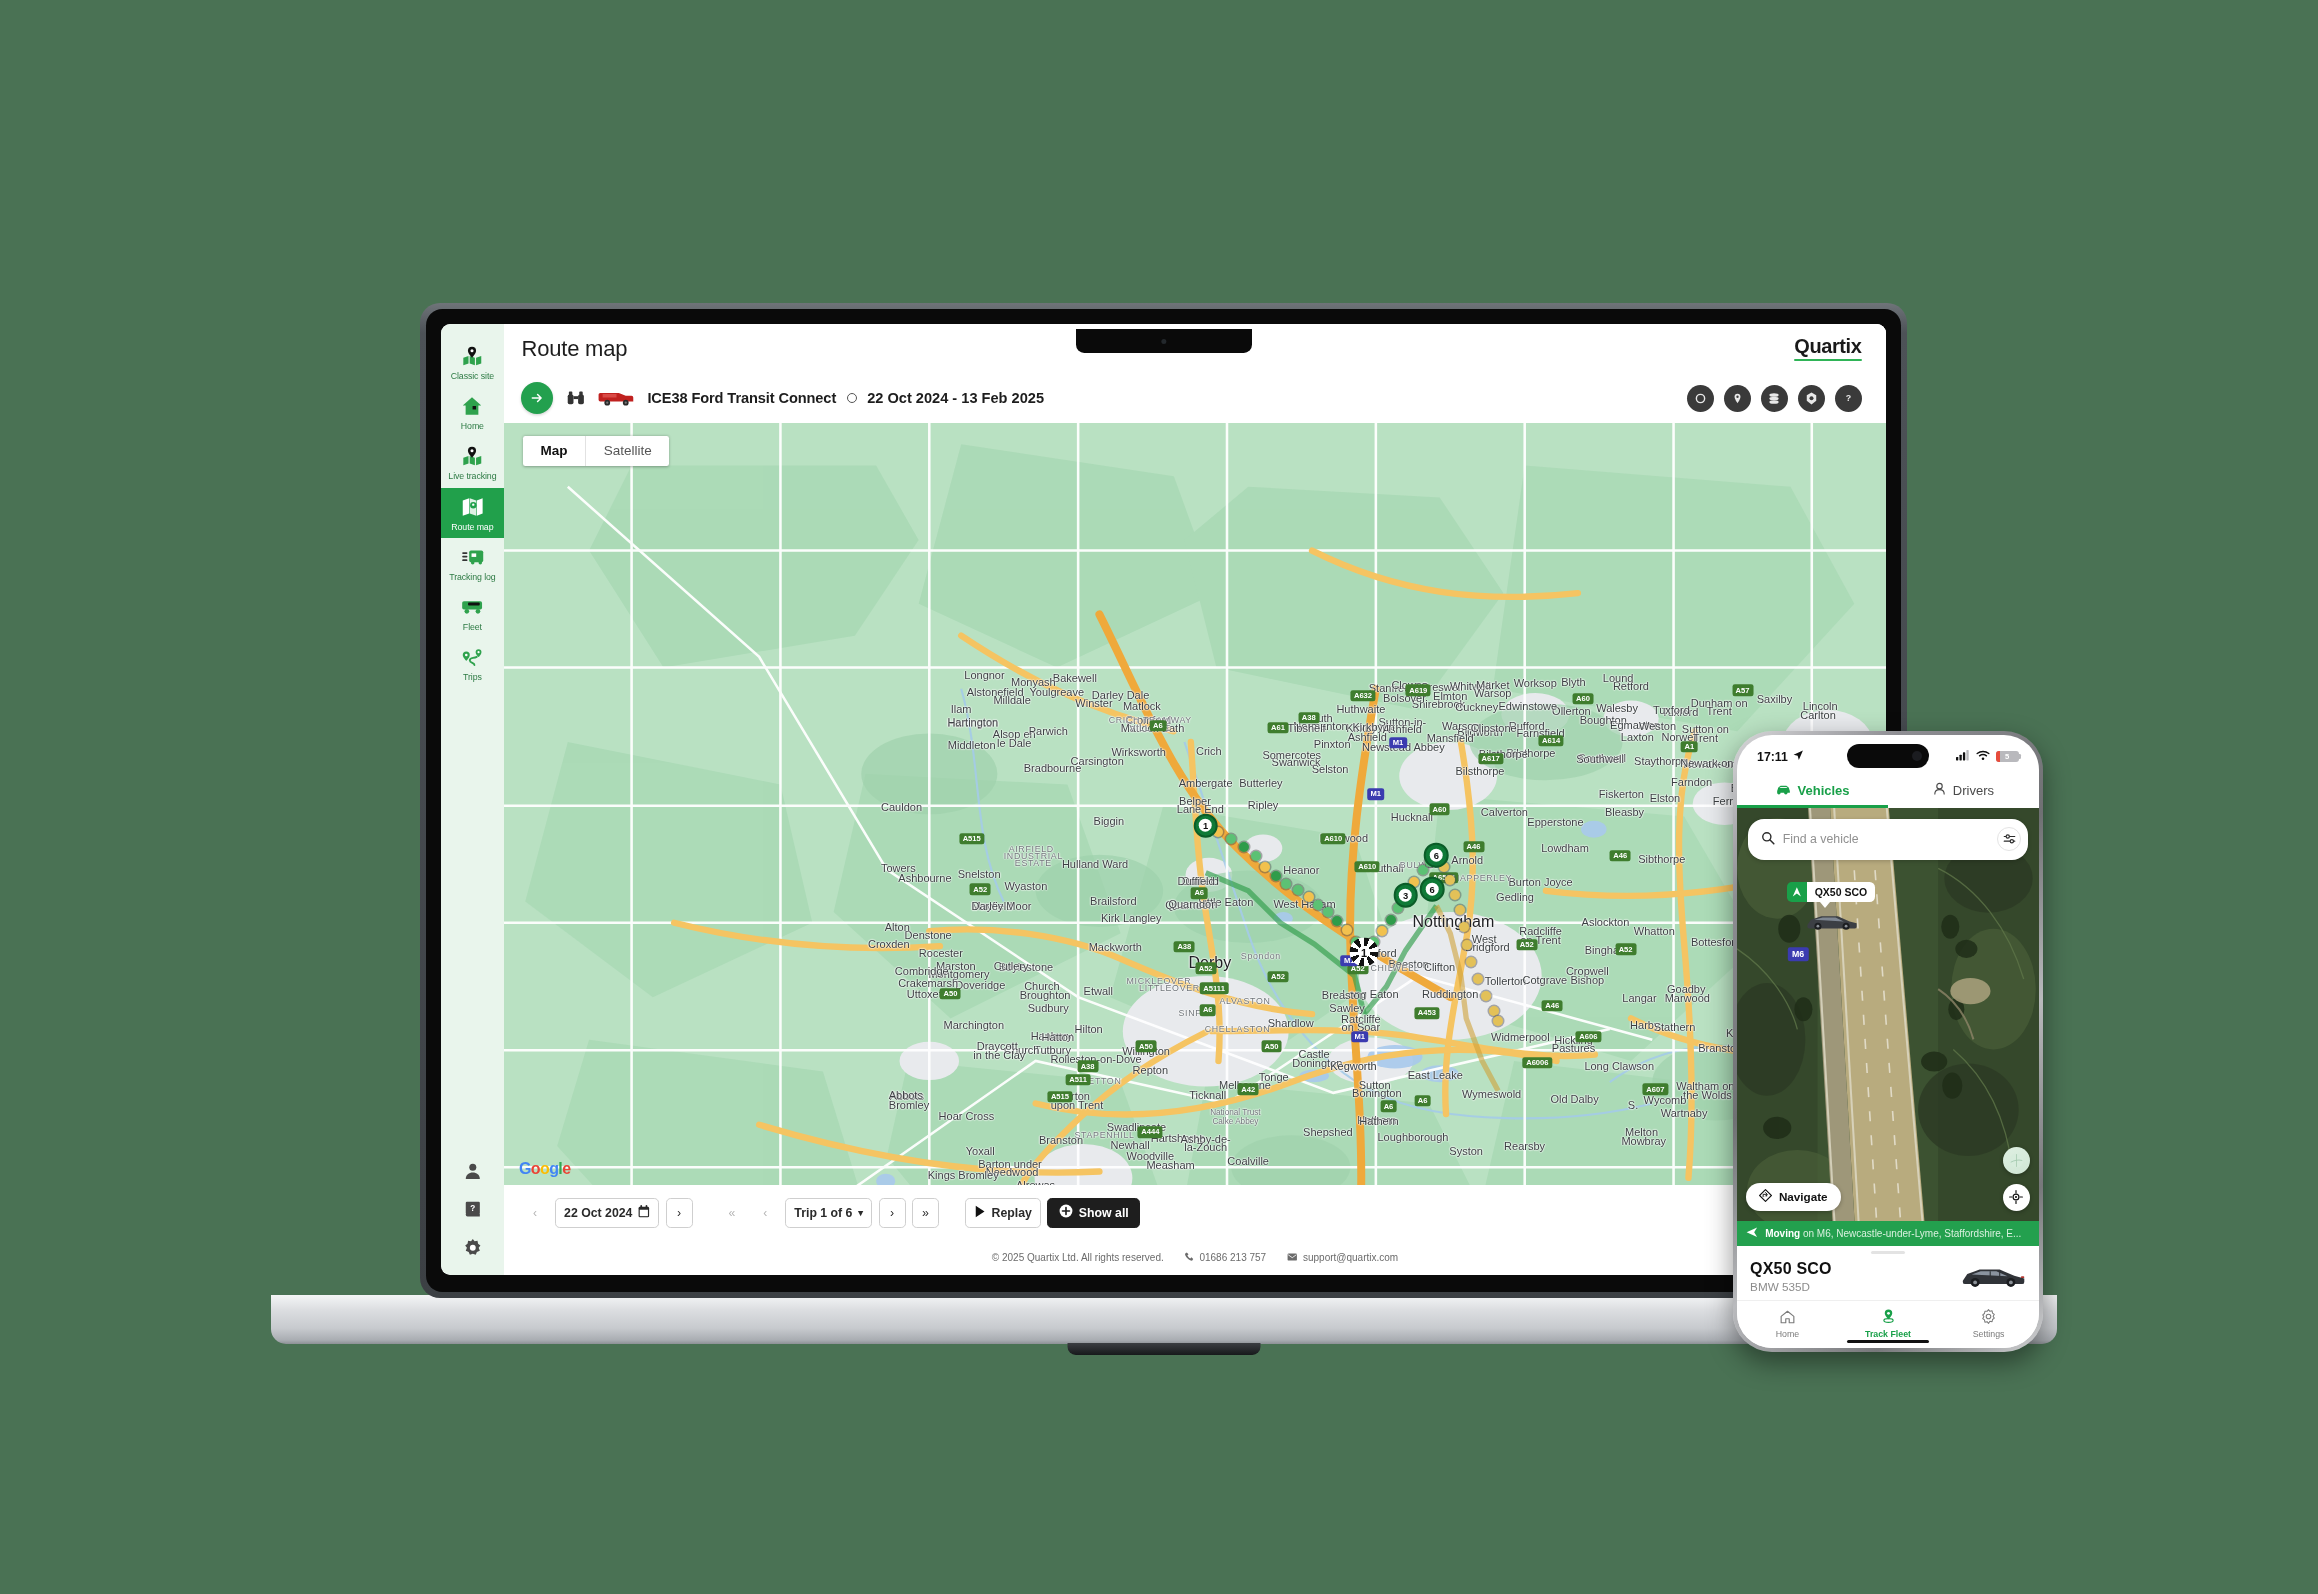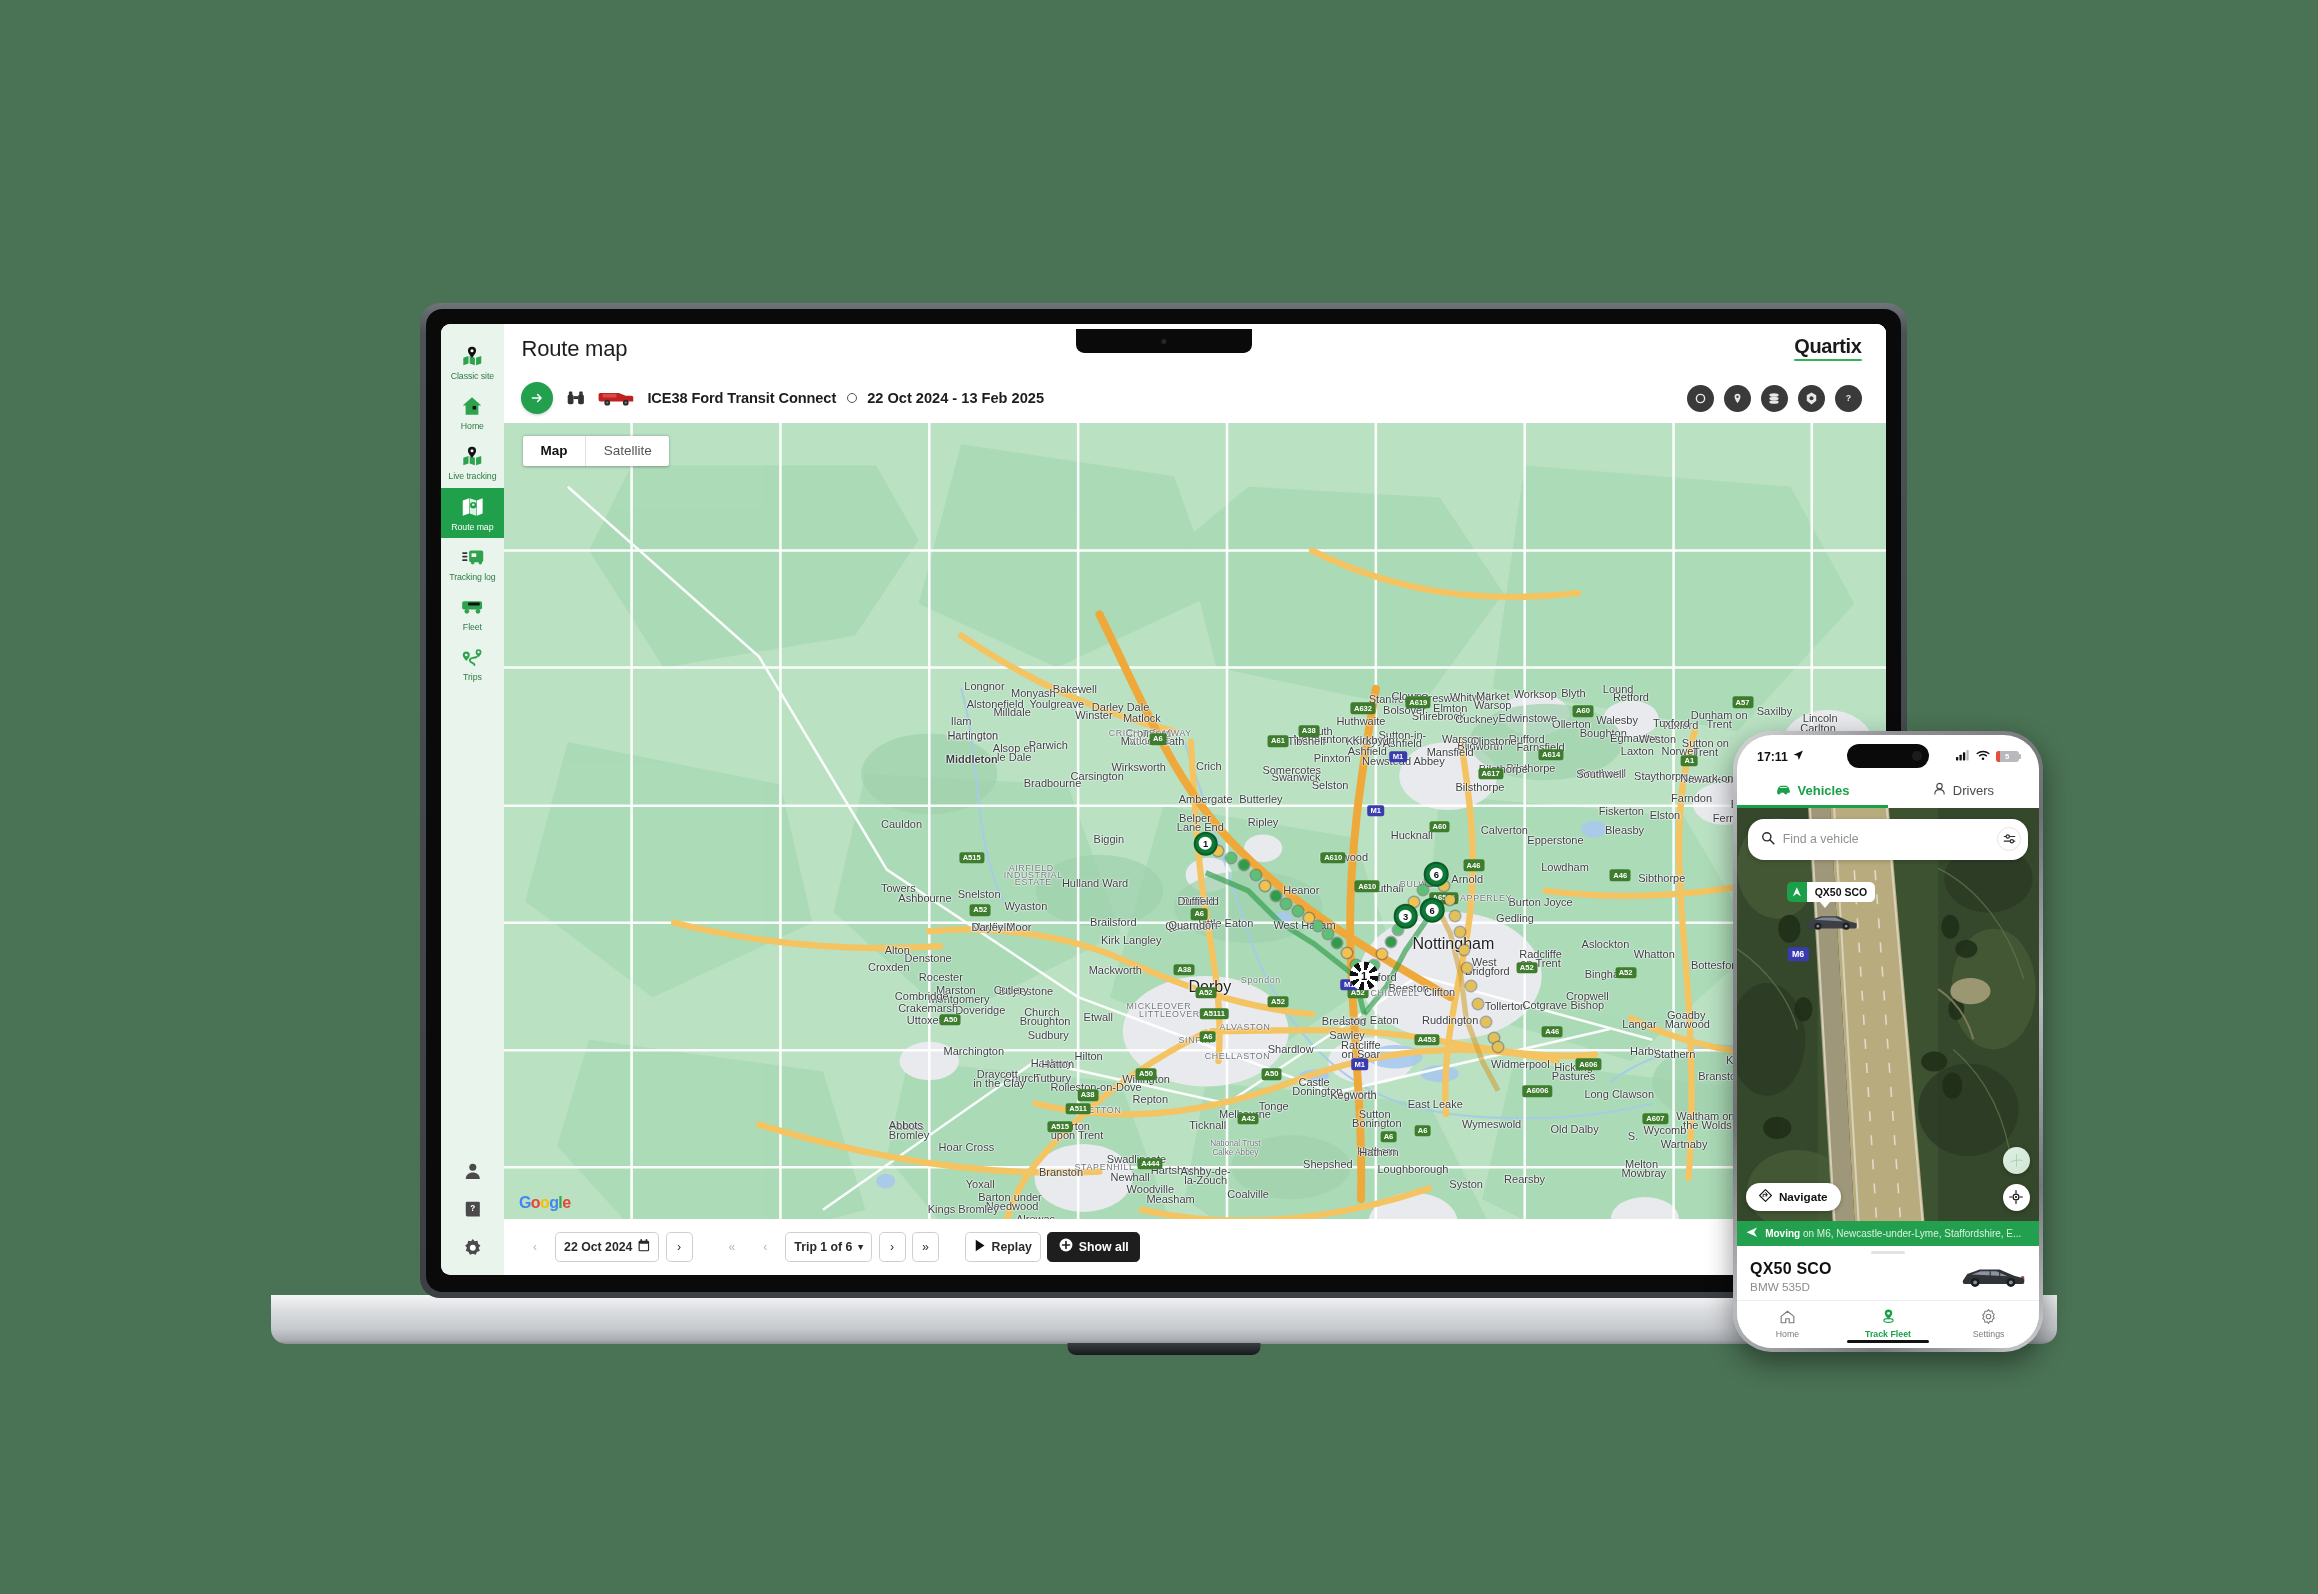--- a/index.html
+++ b/index.html
@@ -653,21 +653,21 @@
                     <div class="mlabel town" style="left: 34.3846%; top: 59.25%;">Snelston</div>
                     <div class="mlabel town" style="left: 37.7692%; top: 60.75%;">Wyaston</div>
                     <div class="mlabel town" style="left: 43.0769%; top: 62.75%; padding-left: 28px;">Brailsford</div>
                     <div class="mlabel town" style="left: 36%; top: 63.375%;">Darley Moor</div>
                     <div class="mlabel town" style="left: 28.7692%; top: 50.375%;">Cauldon</div>
                     <div class="mlabel town" style="left: 42.7692%; top: 57.875%;">Hulland Ward</div>
                     <div class="mlabel town" style="left: 43.7692%; top: 52.25%;">Biggin</div>
                     <div class="mlabel town" style="left: 42.9231%; top: 44.375%;">Carsington</div>
                     <div class="mlabel town" style="left: 45.9231%; top: 43.25%;">Wirksworth</div>
                     <div class="mlabel town" style="left: 39.6923%; top: 45.25%;">Bradbourne</div>
-                    <div class="mlabel town" style="left: 33.8462%; top: 42.25%; font-weight: bold;">Middleton</div>
+                    <div class="mlabel town" style="left: 33.8462%; top: 42.25%;">Middleton</div>
                     <div class="mlabel town" style="left: 36.9231%; top: 40.875%;">Alsop en</div>
                     <div class="mlabel town" style="left: 36.9231%; top: 42%;">le Dale</div>
                     <div class="mlabel town" style="left: 39.3846%; top: 40.5%;">Parwich</div>
                     <div class="mlabel town" style="left: 46.6154%; top: 39%;">Cromford</div>
                     <div class="mlabel town" style="left: 46.9231%; top: 40%;">Matlock Bath</div>
                     <div class="mlabel town" style="left: 33.9231%; top: 39.375%;">Hartington</div>
                     <div class="mlabel town" style="left: 49.8462%; top: 63.125%;">Quarndon</div>
                     <div class="mlabel town" style="left: 50.0769%; top: 60.125%;">Duffield</div>
                     <div class="mlabel town" style="left: 45.3846%; top: 65%;">Kirk Langley</div>
                     <div class="mlabel town" style="left: 44.2308%; top: 68.75%;">Mackworth</div>
@@ -947,20 +947,36 @@
                 </div>
                 <div class="ctl dark">
                   <span><svg width="14" height="14" viewBox="0 0 24 24">
                         <circle cx="12" cy="12" r="11" fill="#fff"></circle>
                         <path d="M12 6v12M6 12h12" stroke="#1e1e1e" stroke-width="2.8" stroke-linecap="round"></path>
                       </svg></span>
                   <span>Show all</span>
                 </div>
               </div>
 
+              <div class="footer">
+                <span>©  2025 Quartix Ltd. All rights reserved.</span>
+                <span class="fi">
+                  <span><svg width="9.4" height="9.4" viewBox="0 0 16 16">
+                        <path d="M3 1l3 3-2 2c1 2 3 4 5 5l2-2 3 3-2 3c-5 0-12-7-12-12z" fill="#6b6b6b"></path>
+                      </svg></span>
+                  <span>01686 213 757</span>
+                </span>
+                <span class="fi">
+                  <span><svg width="10.5" height="8.2" viewBox="0 0 18 14">
+                        <rect x="1" y="1" width="16" height="12" rx="2" fill="#6b6b6b"></rect>
+                        <path d="M2 3l7 5 7-5" stroke="#fff" stroke-width="1.4" fill="none"></path>
+                      </svg></span>
+                  <span>support@quartix.com</span>
+                </span>
+              </div>
 
             </div>
           </div>
         </div>
       </div>
     </div>
   </div>
 
   <div class="phone">
     <div class="phone-frame">

